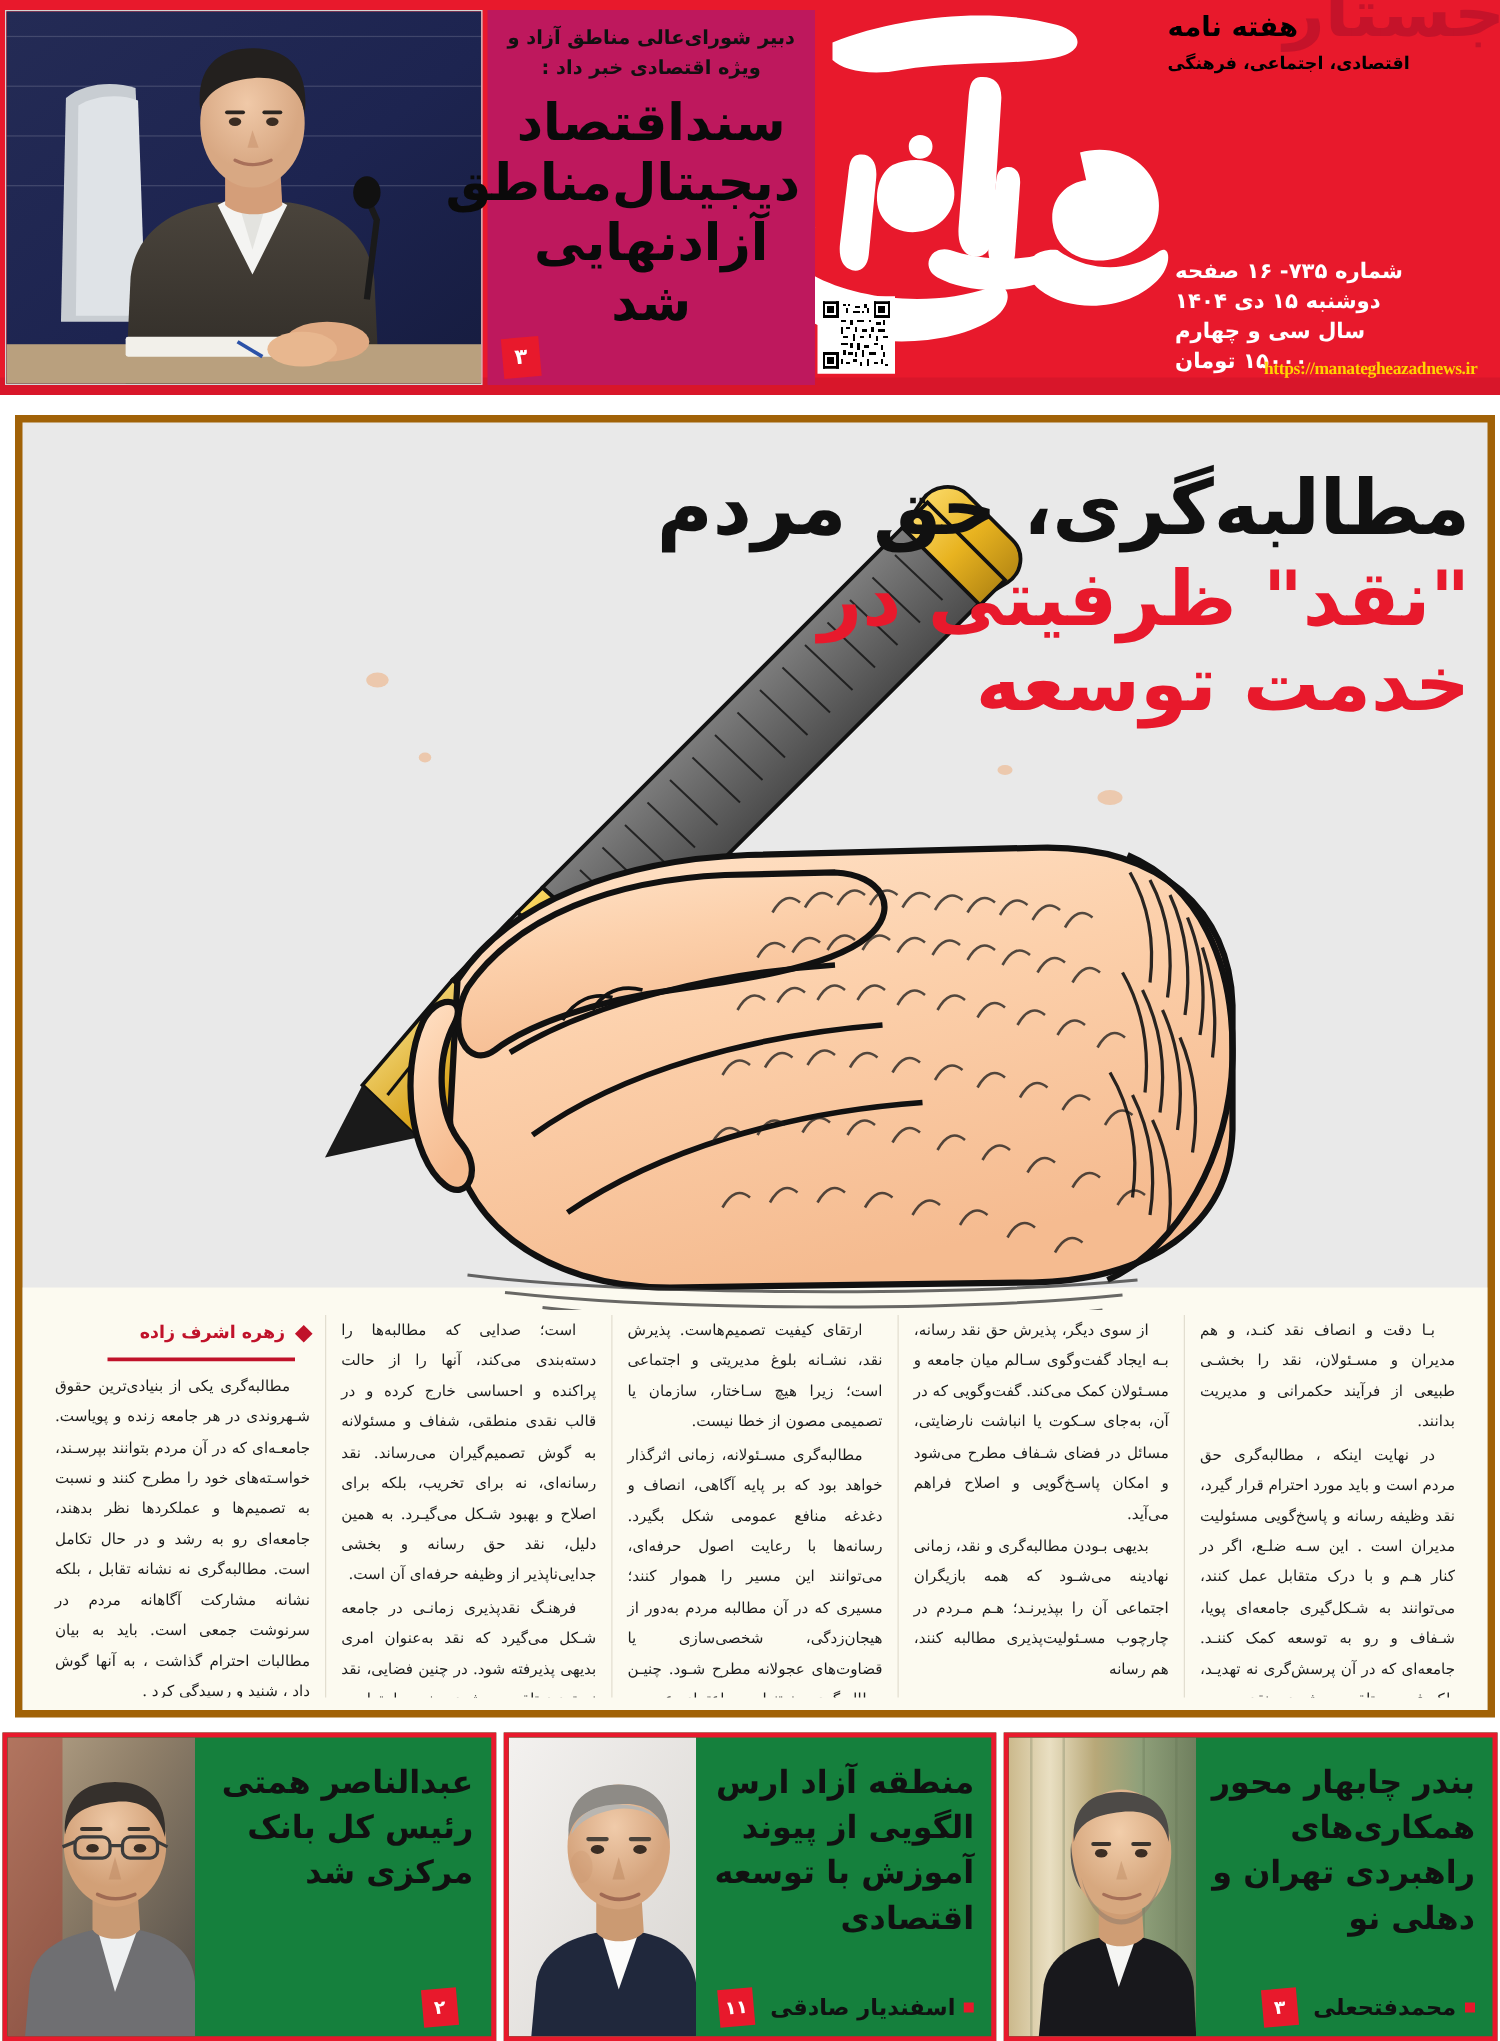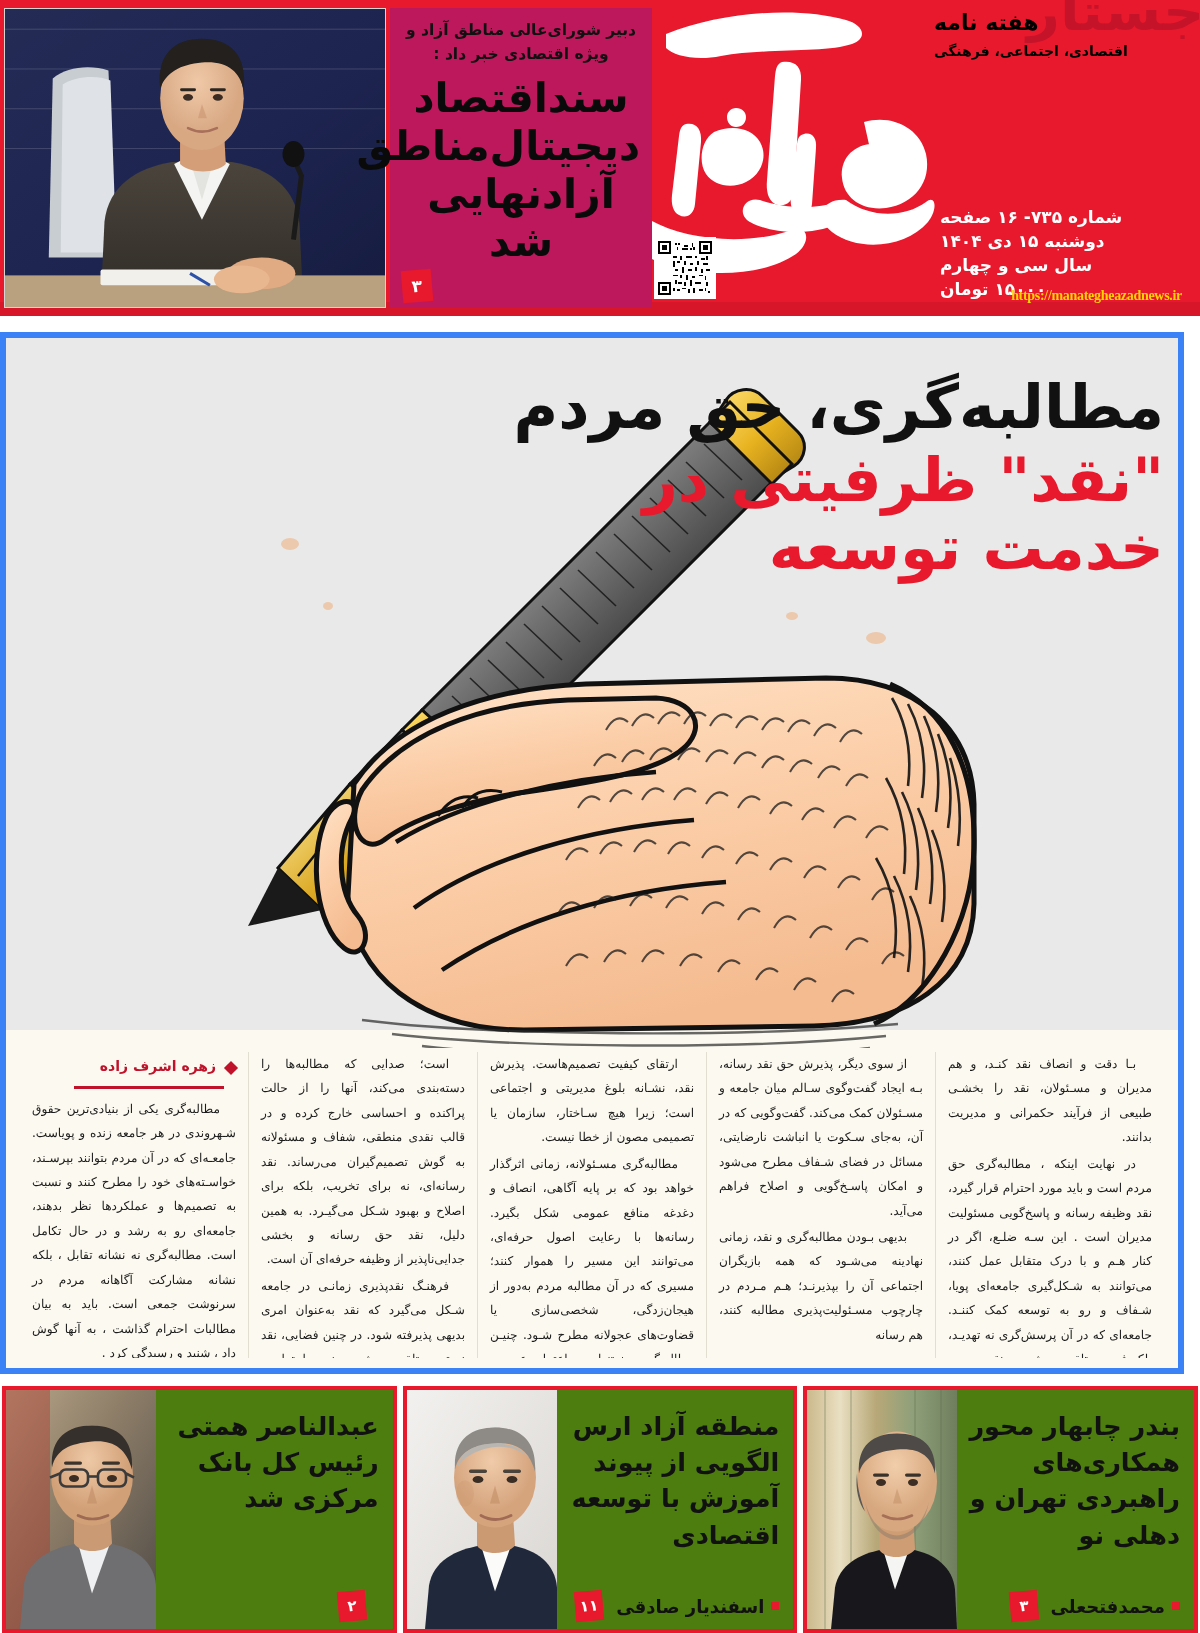--- a/index.html
+++ b/index.html
@@ -157,23 +157,23 @@
     left: 4px; top: 8px;
     width: 382px; height: 300px;
     overflow: hidden;
     border: 1px solid #d4d4d4;
   }
   .top-photo svg { display: block; width: 100%; height: 100%; }
 
   
   .feature {
     position: absolute;
-    left: 0; top: 332px;
+    left: 12px; top: 332px;
     width: 1184px; height: 1042px;
-    background: #3b82f6;
+    background: #a16207;
     padding: 6px;
   }
   .feature-inner {
     position: relative;
     width: 100%; height: 100%;
     background: #E9E9E9;
     overflow: hidden;
   }
 
   
@@ -269,21 +269,21 @@
     width: 1200px; height: 247px;
     display: flex;
     flex-direction: row;
     gap: 6px;
     padding: 0 2px;
   }
   .news-box {
     position: relative;
     flex: 1 1 0;
     border: 4px solid #E8192C;
-    background: #4d7c0f;
+    background: #15803d;
     display: flex;
     flex-direction: row;
     overflow: hidden;
   }
   .nb-text {
     flex: 1 1 auto;
     padding: 18px 14px 8px 8px;
     direction: rtl;
     text-align: right;
     position: relative;

